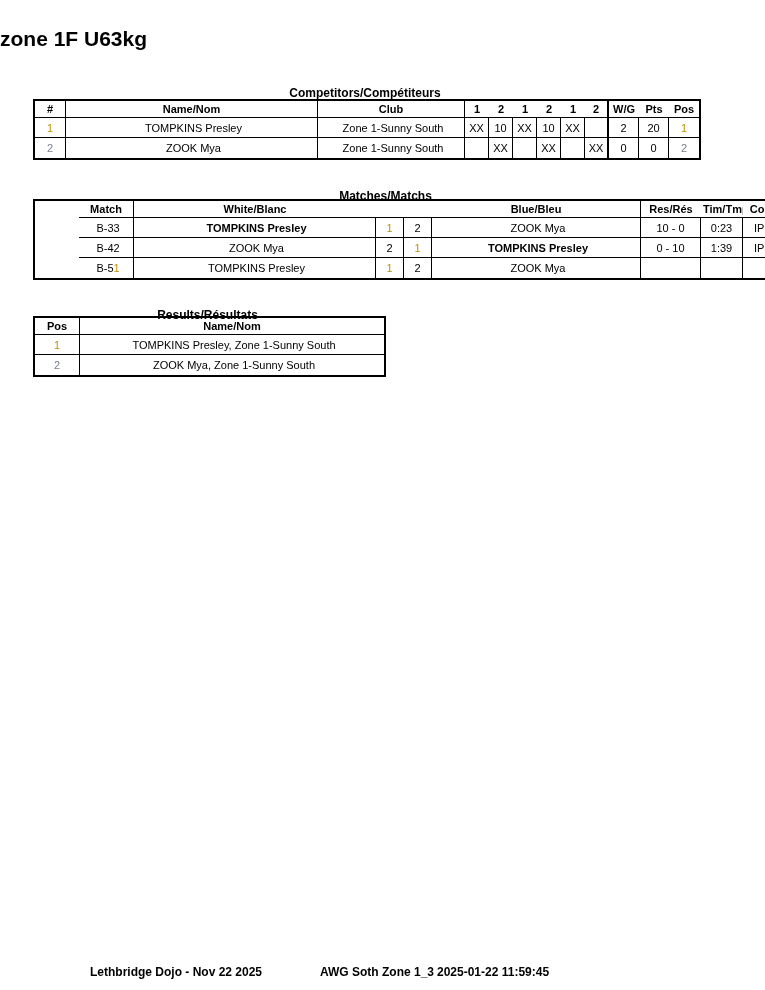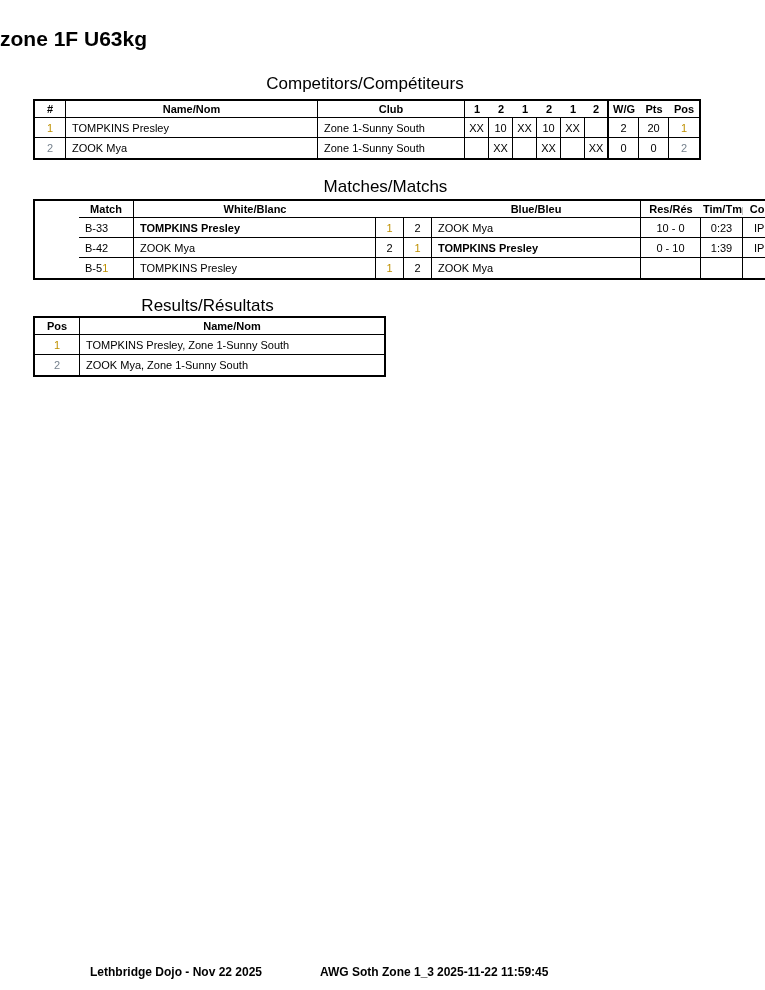--- a/index.html
+++ b/index.html
@@ -17,22 +17,23 @@
     position: absolute;
     top: 27px; left: 0;
     width: 100%;
     text-align: left;
     font-size: 21px;
     font-weight: bold;
   }
   .section-heading {
     position: absolute;
     text-align: center;
-    font-size: 17px;
-    font-weight: normal;
+    font-size: 12px;
+    font-weight: bold;
+    margin-top: 12px;
   }
   #comp-heading    { top: 74px;  left: 33px; width: 664px; }
   #match-heading   { top: 177px; left: 33px; width: 705px; text-align: center; }
   #results-heading { top: 296px; left: 33px; width: 349px; }
 
   table {
     position: absolute;
     border-collapse: separate;
     border-spacing: 0;
     table-layout: fixed;
@@ -50,21 +51,21 @@
     text-align: center;
     white-space: nowrap;
     overflow: hidden;
     padding: 0 2px;
   }
   tr > td:last-child, tr > th:last-child { border-right: none; }
   thead th { height: 17px; font-weight: bold; }
   tbody td { height: 20px; }
   tbody tr:last-child td { border-bottom: none; }
 
-  .left  { text-align: left; padding-left: 6px; }
+  .left  { text-align: center; padding-left: 6px; }
   .nr    { border-right: none; }          
   .thick { border-right-width: 2px; }     
   .bold  { font-weight: bold; }
   .gold   { color: var(--gold); }
   .silver { color: var(--silver); }
 
   .footer-item {
     position: absolute;
     top: 965px;
     font-size: 12px;
@@ -225,15 +226,15 @@
       </tr>
       <tr>
         <td class="silver">2</td>
         <td class="left">ZOOK Mya, Zone 1-Sunny South</td>
       </tr>
     </tbody>
   </table>
 
   <div class="footer-item" id="footer-left">Lethbridge Dojo - Nov 22 2025</div>
   <div class="footer-item" id="footer-center">AWG Soth Zone 1_3</div>
-  <div class="footer-item" id="footer-right">2025-11-22 11:59:45</div>
+  <div class="footer-item" id="footer-right">2025-01-22 11:59:45</div>
 
 </div>
 
 </body></html>

